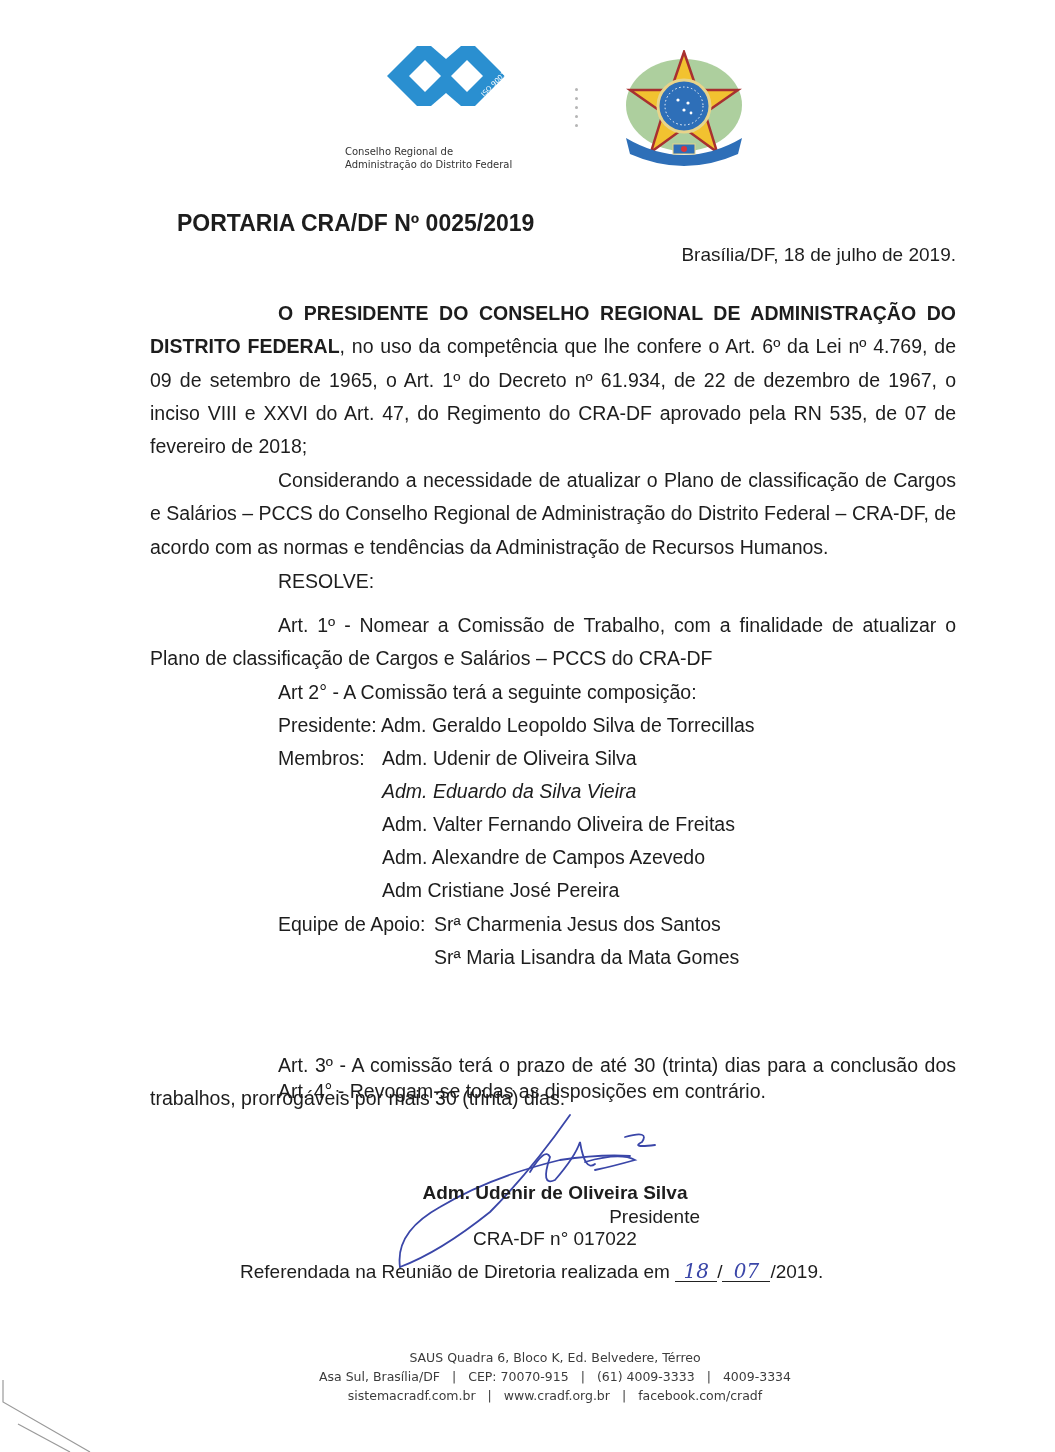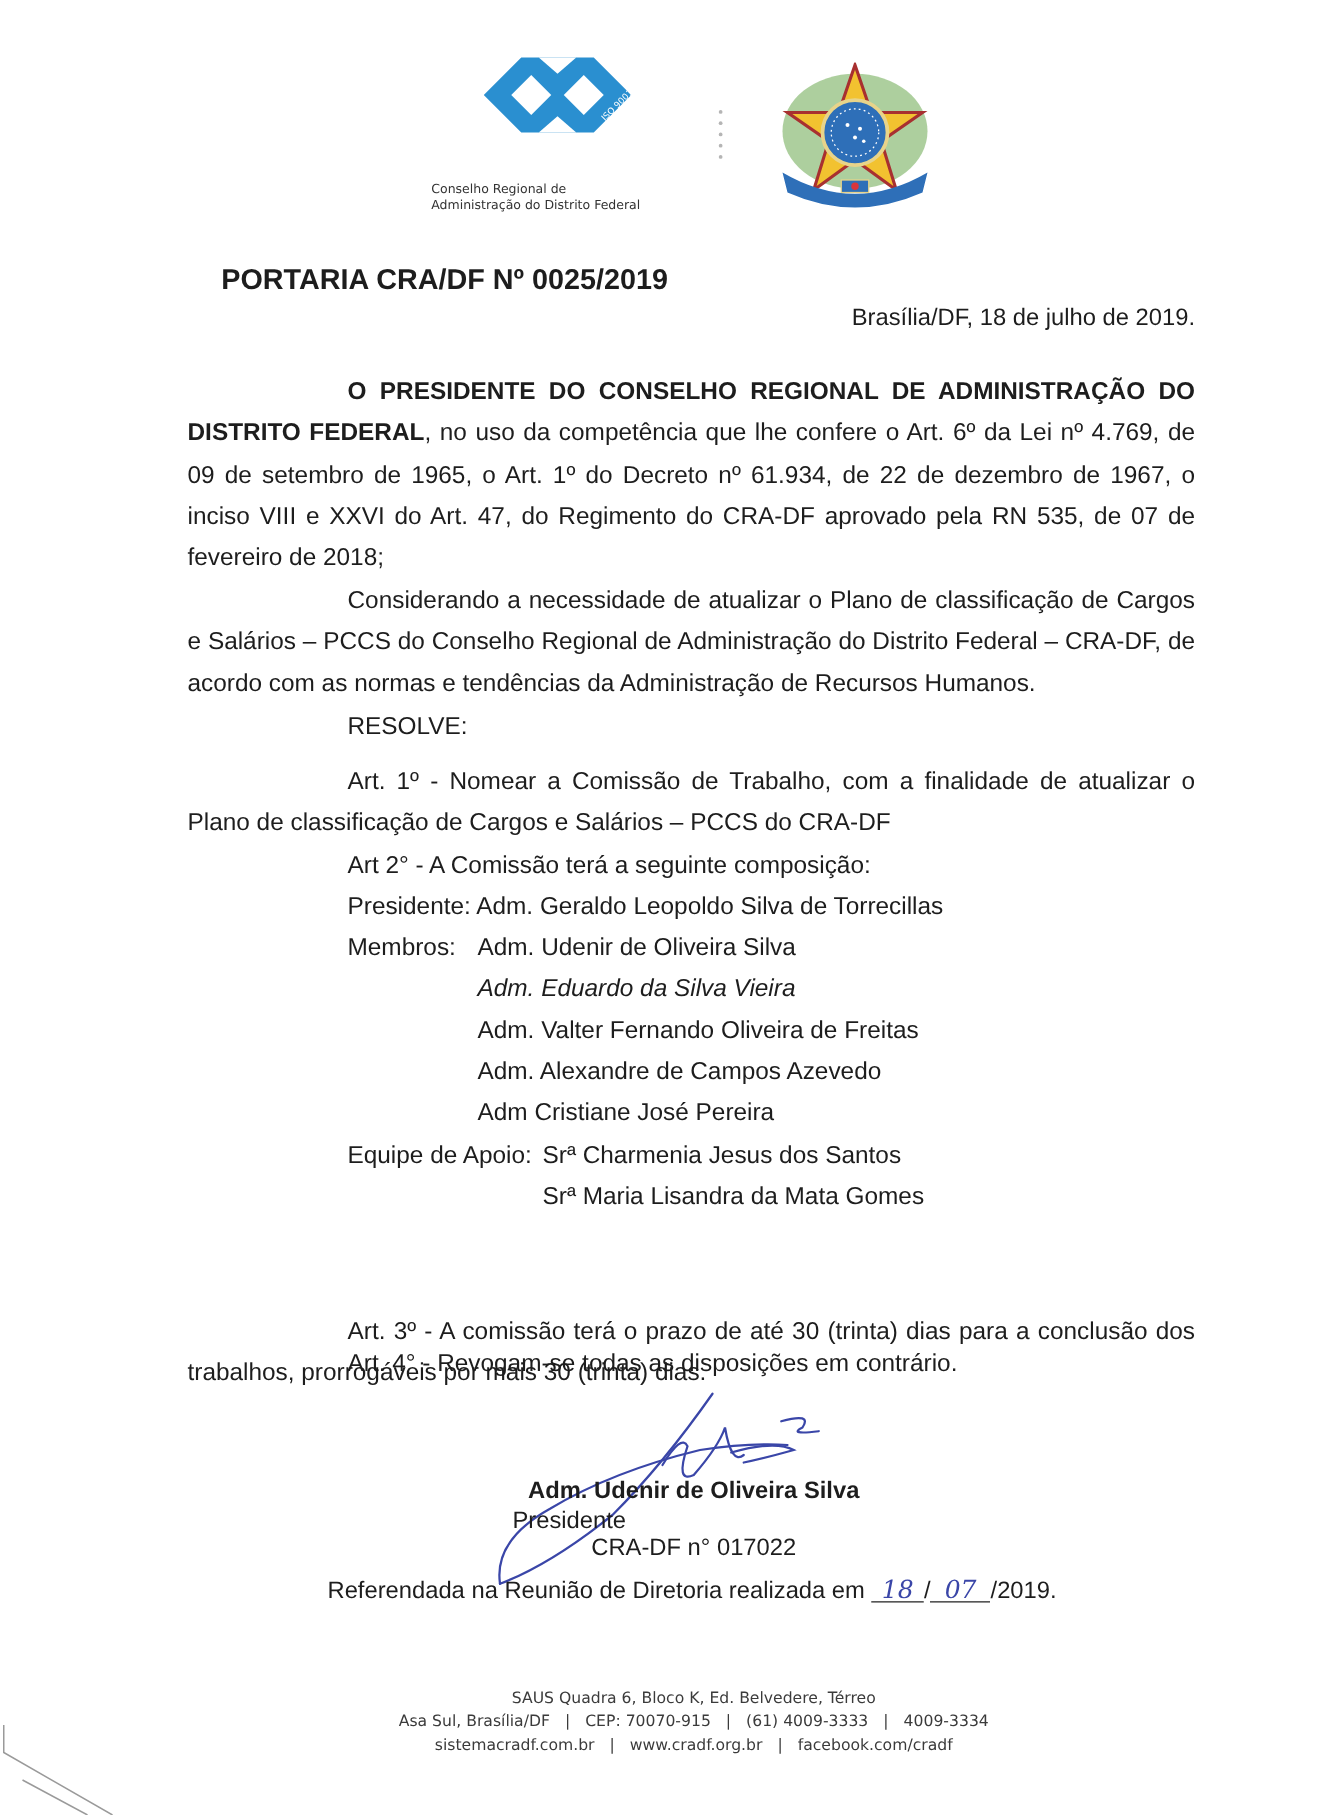--- a/index.html
+++ b/index.html
@@ -20,23 +20,23 @@
   .text { font-size: 19.5px; line-height: 33.3px; text-align: center; }
   .title { left: 149px; top: 210px; font-weight: bold; font-size: 23px; margin-left: 28px; }
   .dateline { left: 150px; top: 244px; width: 806px; text-align: right; font-size: 19px; }
   .para { left: 150px; width: 806px; text-align: justify; }
   .indent { text-indent: 128px; }
   .bold { font-weight: bold; }
   .line { left: 278px; font-size: 19.5px; }
   .member { left: 382px; font-size: 19.5px; }
 
   .sig-name { left: 410px; top: 1182px; width: 290px; text-align: center; font-weight: bold; font-size: 19px; }
-  .sig-role { left: 410px; top: 1206px; width: 290px; text-align: left; font-size: 19px; }
+  .sig-role { left: 410px; top: 1206px; width: 290px; text-align: right; font-size: 19px; }
   .sig-reg { left: 410px; top: 1228px; width: 290px; text-align: center; font-size: 19px; }
-  .ref { left: 262px; top: 1261px; font-size: 19px; }
+  .ref { left: 240px; top: 1261px; font-size: 19px; }
   .ref .blank { display: inline-block; border-bottom: 1.5px solid #222; text-align: center; font-family: "DejaVu Serif", serif; font-style: italic; color: #3a46a8; font-size: 20px; line-height: 20px; }
 
   .footer { left: 0; top: 1348px; width: 1110px; text-align: center; font-family: "DejaVu Sans", sans-serif; font-size: 12.5px; line-height: 19px; color: #3b3b3b; }
   .footer .sep { padding: 0 12px; }
   svg.signature { left: 380px; top: 1112px; }
   svg.corner { left: 0; top: 1380px; }
 </style>
 </head>
 <body>
 

